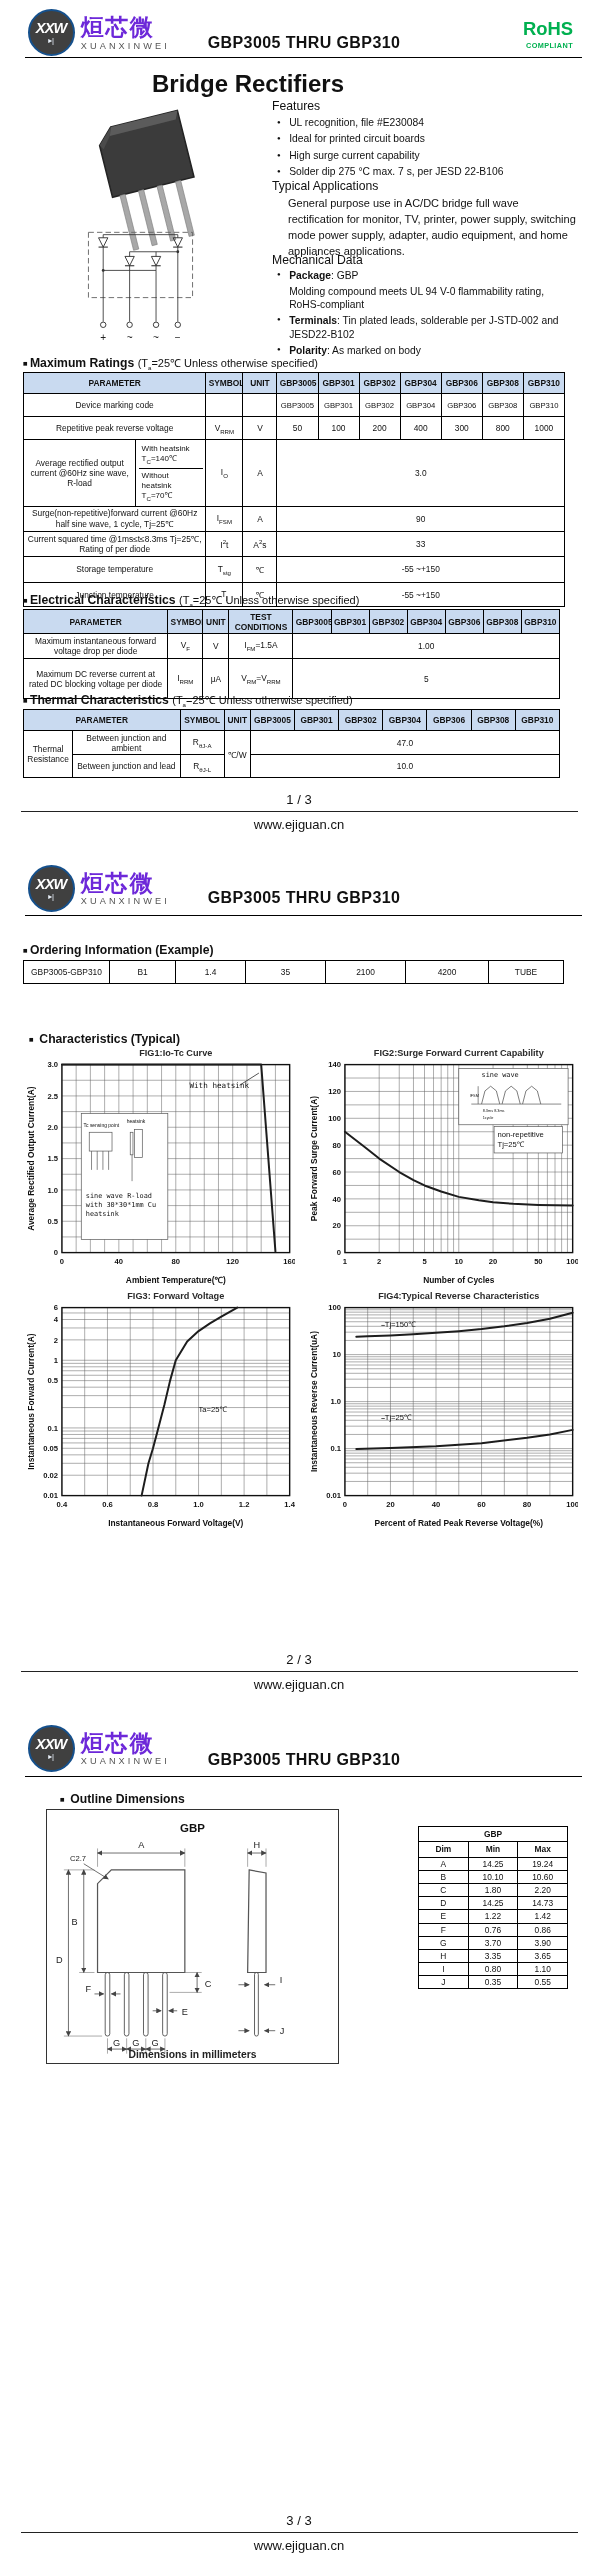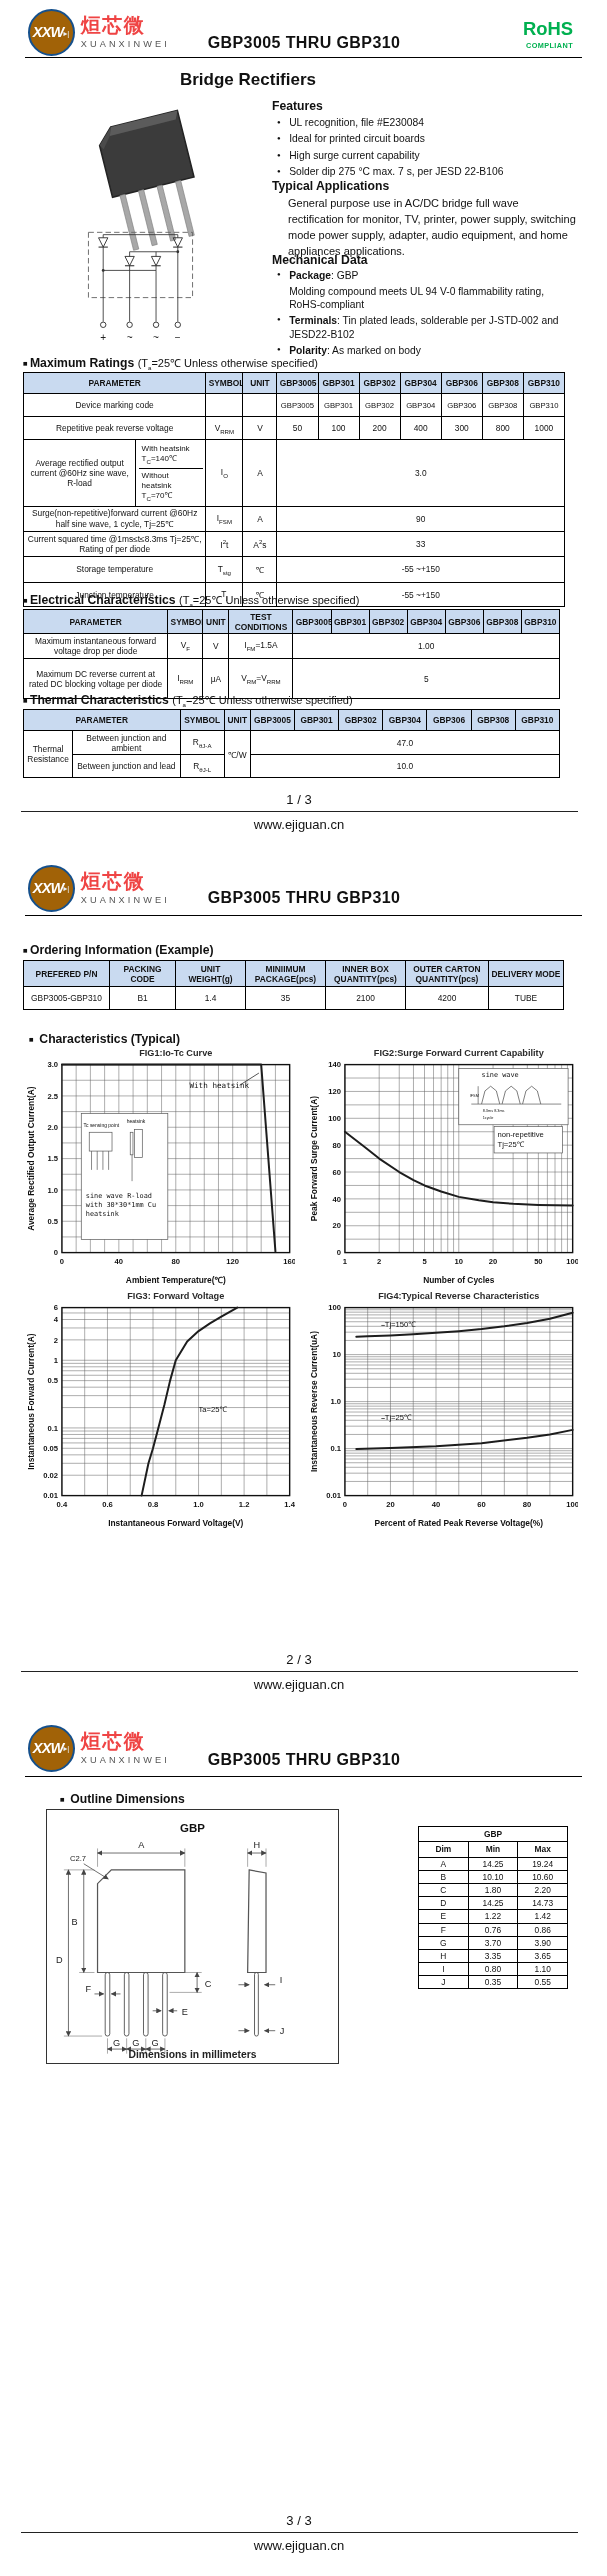--- a/index.html
+++ b/index.html
@@ -6,34 +6,34 @@
   body{width:608px;font-family:"Liberation Sans",sans-serif;color:#111}
   .sheet{position:relative;width:608px;height:2576px;background:#fff;overflow:hidden}
   .page{position:absolute;left:0;width:608px;overflow:hidden}
   #p1{top:0;height:842px}
   #p2{top:842px;height:880px}
   #p3{top:1722px;height:854px}
   .abs{position:absolute}
 
   
   .logo{display:flex;align-items:center;gap:6.1px}
-  .lc{width:43px;height:43px;border-radius:50%;background:#a16207;border:2.3px solid #15508c;
-      display:flex;flex-direction:row;align-items:center;justify-content:center;color:#fff}
+  .lc{width:43px;height:43px;border-radius:50%;background:#404040;border:2.3px solid #15508c;
+      display:flex;flex-direction:column;align-items:center;justify-content:center;color:#fff}
   .lx{font-weight:bold;font-style:italic;font-size:14.5px;letter-spacing:-0.8px;line-height:1}
   .ld{font-size:7.7px;line-height:1;margin-top:1.5px;color:#eaf2fb}
-  .cn{font-size:20px;font-weight:bold;color:#ef4444;letter-spacing:1.5px;line-height:1.05;font-family:Liberation Mono, monospace}
+  .cn{font-size:23px;font-weight:bold;color:#6d28d9;letter-spacing:1.5px;line-height:1.05;font-family:Liberation Sans, sans-serif}
   .en{font-size:9.2px;color:#555;letter-spacing:3.1px;margin-top:1.5px}
   .doc-title{left:0;width:608px;text-align:center;font-weight:bold;font-size:16px;letter-spacing:0.4px}
   .hdr-rule{left:25px;width:557px;border-top:1.9px solid #000}
   .rohs{text-align:right;color:#00b050}
   .rohs .r1{font-size:18.4px;font-weight:bold;line-height:1}
   .rohs .r2{font-size:7.3px;font-weight:bold;letter-spacing:0.4px;margin-top:2.3px}
 
-  .big-h{left:0;width:496px;text-align:center;font-weight:bold;font-size:17px}
-  .sub-h{font-weight:bold;font-size:12.2px}
+  .big-h{left:0;width:496px;text-align:center;font-weight:bold;font-size:24px}
+  .sub-h{font-weight:normal;font-size:12.2px}
   .sec-h{font-weight:bold;font-size:12.2px;white-space:nowrap}
   .sq{font-size:7.7px;vertical-align:1.5px;margin-right:2.3px}
   .sec-note{font-weight:normal;font-size:11px}
 
   ul.blist{list-style:none;margin:0;padding:0;font-size:10.3px}
   ul.blist li{position:relative;padding-left:12.2px;margin-bottom:5.4px}
   ul.blist li::before{content:"●";position:absolute;left:0;top:0.8px;font-size:6.1px}
   ul.mech li{margin-bottom:2.3px;line-height:1.32}
   ul.mech li.nob::before{content:""}
   .body-text{font-size:11px;line-height:1.45}
@@ -376,29 +376,20 @@
       <colgroup>
           <col style="width:86px">
           <col style="width:66px">
           <col style="width:70px">
           <col style="width:80px">
           <col style="width:80px">
           <col style="width:83px">
           <col style="width:75px">
         </colgroup>
       <tbody>
-          <tr class="th" style="height:26px">
-        <td>PREFERED P/N</td>
-            <td>PACKING CODE</td>
-            <td>UNIT WEIGHT(g)</td>
-            <td>MINIIMUM PACKAGE(pcs)</td>
-            <td>INNER BOX QUANTITY(pcs)</td>
-            <td>OUTER CARTON QUANTITY(pcs)</td>
-            <td>DELIVERY MODE</td>
-      </tr>
       <tr style="height:23px">
         <td>GBP3005-GBP310</td>
             <td>B1</td>
             <td>1.4</td>
             <td>35</td>
             <td>2100</td>
             <td>4200</td>
             <td>TUBE</td>
       </tr>
     </tbody>

